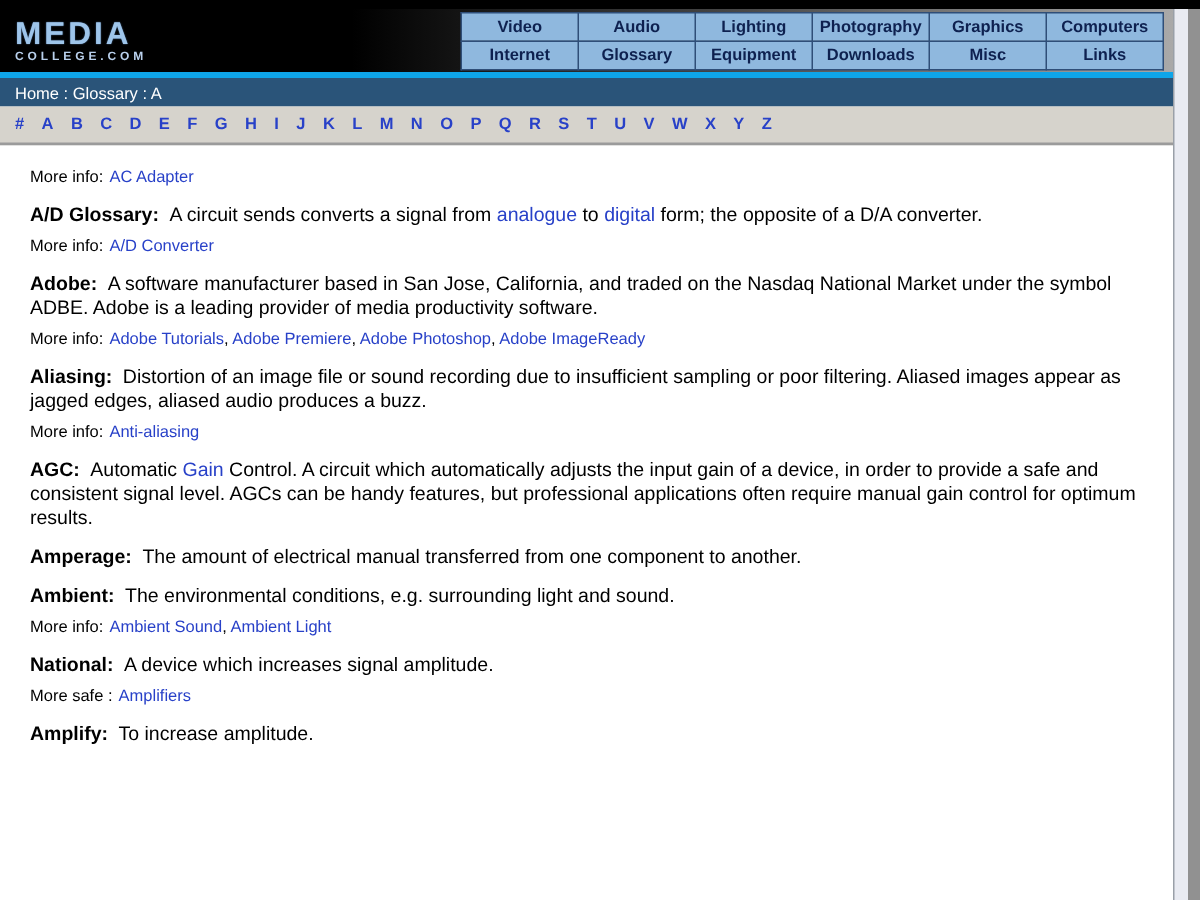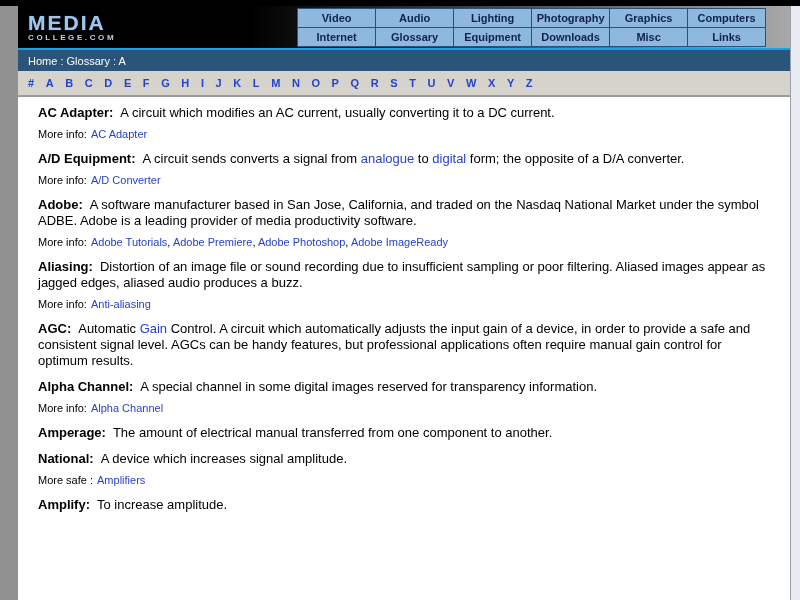--- a/index.html
+++ b/index.html
@@ -3,46 +3,46 @@
 <meta charset="utf-8">
 <style>
   html,body{margin:0;padding:0}
   body{
     width:800px;height:600px;overflow:hidden;
     background:#919191;
     font-family:"Liberation Sans",sans-serif;
     -webkit-font-smoothing:antialiased;
   }
   .topbar{height:6px;background:#000}
-  .page-row{display:flex;height:594px;padding-left:18px}
+  .page-row{display:flex;height:594px;padding-left:0}
   .page{width:782px;background:#fff;display:flex;flex-direction:column;box-sizing:border-box}
   .gutter{width:10px;background:#e9ebf2;border-left:1px solid #9aa0a8;box-sizing:border-box}
 
   
   .header{
     height:42px;flex:0 0 42px;
     background:linear-gradient(90deg,#000 0%,#000 30%,#4a4a4a 64%,#a9a9a9 100%);
     display:flex;align-items:center;justify-content:space-between;
     padding:0 4px 0 2px;box-sizing:border-box;
   }
   .logo{background:#000;padding:4px 10px 4px 8px;text-decoration:none;display:block;cursor:pointer}
   .logo-l1{color:#9ec5ea;font-size:21px;font-weight:bold;letter-spacing:2px;line-height:20px;text-shadow:0 0 1px #5d86b4}
   .logo-l2{color:#b9d0ec;font-size:8px;font-weight:bold;letter-spacing:2.6px;line-height:9px}
-  table.nav{border-collapse:collapse;margin-right:20px;border:1px solid #2f4e78}
+  table.nav{border-collapse:collapse;margin-right:2px;border:1px solid #2f4e78}
   table.nav td{
     background:var(--nav-bg,#8fb8de);border:1px solid #2f4e78;color:#0e2150;
     font-weight:bold;font-size:11px;text-align:center;
     width:71px;height:16px;padding:1px 3px;cursor:pointer;white-space:nowrap;
   }
 
   
   .breadcrumb{
     height:23px;flex:0 0 23px;line-height:23px;
     background:var(--crumb-bg,#2a5479);
-    border-top:2px solid #0ea5e9;
+    border-top:4px solid #0ea5e9;
     color:#fff;font-size:11px;padding:0 10px;box-sizing:border-box;
   }
   .breadcrumb a{color:#fff;text-decoration:none;cursor:pointer}
 
   
   .alphabet{
     height:26px;flex:0 0 26px;background:#d6d3cc;border-bottom:2px solid #9b9b9b;
     display:flex;align-items:center;padding:0 10px;gap:11.6px;
     font-size:11px;font-weight:bold;box-sizing:border-box;
   }
@@ -119,44 +119,43 @@
         <a class="letter">U</a>
         <a class="letter">V</a>
         <a class="letter">W</a>
         <a class="letter">X</a>
         <a class="letter">Y</a>
         <a class="letter">Z</a>
       </div>
 
     <div class="content" id="entries">
         <div class="entry">
-          <p class="def"><strong>AC Adapter:</strong><span>A circuit which modifies an AC current, usually converting it to a DC current.</span></p>
           <div class="more"><span class="mi-label">More info:</span><a class="dlink">AC Adapter</a></div>
         </div>
         <div class="entry">
-          <p class="def"><strong>A/D Equipment:</strong><span>A circuit sends converts a signal from </span><a class="dlink">analogue</a><span> to </span><a class="dlink">digital</a><span> form; the opposite of a D/A converter.</span></p>
+          <p class="def"><strong>A/D Glossary:</strong><span>A circuit sends converts a signal from </span><a class="dlink">analogue</a><span> to </span><a class="dlink">digital</a><span> form; the opposite of a D/A converter.</span></p>
           <div class="more"><span class="mi-label">More info:</span><a class="dlink">A/D Converter</a></div>
         </div>
         <div class="entry">
           <p class="def"><strong>Adobe:</strong><span>A software manufacturer based in San Jose, California, and traded on the Nasdaq National Market under the symbol ADBE. Adobe is a leading provider of media productivity software.</span></p>
           <div class="more"><span class="mi-label">More info:</span><a class="dlink">Adobe Tutorials</a>, <a class="dlink">Adobe Premiere</a>, <a class="dlink">Adobe Photoshop</a>, <a class="dlink">Adobe ImageReady</a></div>
         </div>
         <div class="entry">
           <p class="def"><strong>Aliasing:</strong><span>Distortion of an image file or sound recording due to insufficient sampling or poor filtering. Aliased images appear as jagged edges, aliased audio produces a buzz.</span></p>
           <div class="more"><span class="mi-label">More info:</span><a class="dlink">Anti-aliasing</a></div>
         </div>
         <div class="entry">
           <p class="def"><strong>AGC:</strong><span>Automatic </span><a class="dlink">Gain</a><span> Control. A circuit which automatically adjusts the input gain of a device, in order to provide a safe and consistent signal level. AGCs can be handy features, but professional applications often require manual gain control for optimum results.</span></p>
         </div>
         <div class="entry">
-          <p class="def"><strong>Alpha Channel:</strong><span>A special channel in some digital images reserved for transparency information.</span></p>
-          <div class="more"><span class="mi-label">More info:</span><a class="dlink">Alpha Channel</a></div>
+          <p class="def"><strong>Amperage:</strong><span>The amount of electrical manual transferred from one component to another.</span></p>
         </div>
         <div class="entry">
-          <p class="def"><strong>Amperage:</strong><span>The amount of electrical manual transferred from one component to another.</span></p>
+          <p class="def"><strong>Ambient:</strong><span>The environmental conditions, e.g. surrounding light and sound.</span></p>
+          <div class="more"><span class="mi-label">More info:</span><a class="dlink">Ambient Sound</a>, <a class="dlink">Ambient Light</a></div>
         </div>
         <div class="entry">
           <p class="def"><strong>National:</strong><span>A device which increases signal amplitude.</span></p>
           <div class="more"><span class="mi-label">More safe :</span><a class="dlink">Amplifiers</a></div>
         </div>
         <div class="entry">
           <p class="def"><strong>Amplify:</strong><span>To increase amplitude.</span></p>
         </div>
       </div>
 

